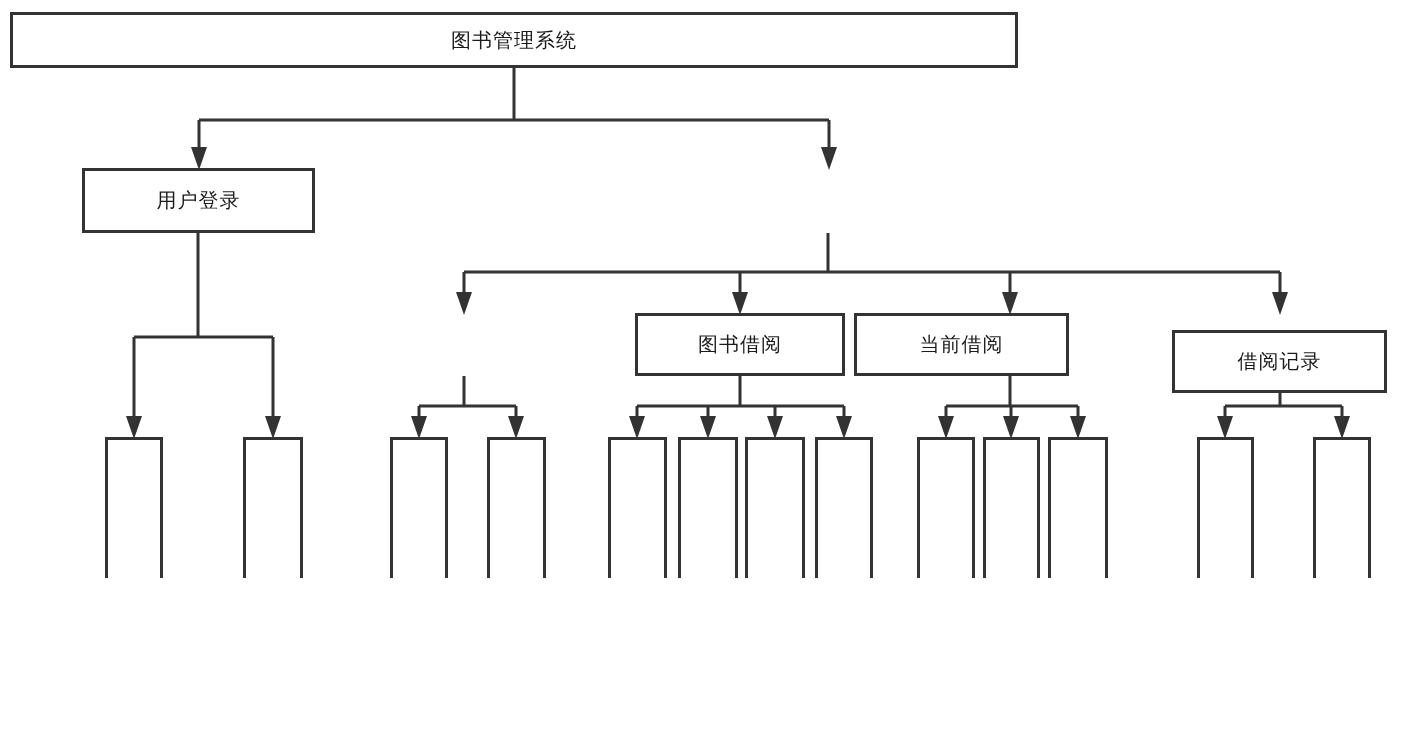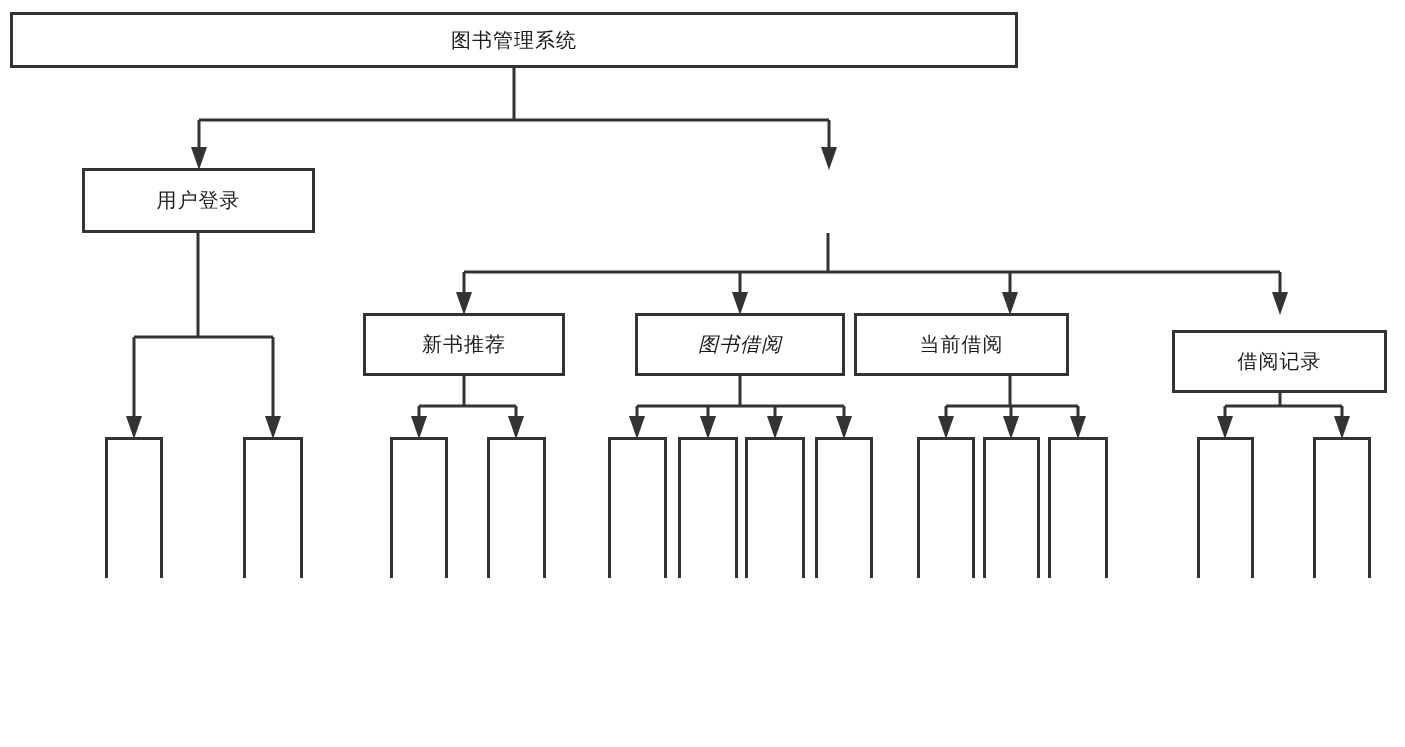--- a/index.html
+++ b/index.html
@@ -28,21 +28,21 @@
     letter-spacing:6px;
     transform:translateY(-8px);
     white-space:nowrap;
   }
   .vtext.long{font-size:23px;letter-spacing:5px;transform:translateY(-2px);}
   
   .n-root{left:10px;top:12px;width:1008px;height:56px;}
   .n-b0{left:82px;top:168px;width:233px;height:65px;}
   .n-b1{left:710px;top:168px;width:237px;height:65px;}
   .n-c0{left:363px;top:313px;width:202px;height:63px;}
-  .n-c1{left:635px;top:313px;width:210px;height:63px;font-style:italic;}
+  .n-c1{left:635px;top:313px;width:210px;height:63px;}
   .n-c2{left:854px;top:313px;width:215px;height:63px;}
   .n-c3{left:1172px;top:330px;width:215px;height:63px;}
   .leaf{top:437px;height:298px;}
   .leaf.tall{height:305px;}
   .n-l00{left:105px;width:58px;}
   .n-l01{left:243px;width:60px;}
   .n-l10{left:390px;width:58px;}
   .n-l11{left:487px;width:59px;}
   .n-l20{left:608px;width:59px;}
   .n-l21{left:678px;width:60px;}
@@ -103,23 +103,20 @@
   </svg>
 
   <div class="box n-root">
     <span class="hlabel">图书管理系统</span>
   </div>
 
   <div class="box n-b0">
     <span class="hlabel">用户登录</span>
   </div>
 
-  <div class="box n-c0">
-    <span class="hlabel">新书推荐</span>
-  </div>
   <div class="box n-c1">
     <span class="hlabel">图书借阅</span>
   </div>
   <div class="box n-c2">
     <span class="hlabel">当前借阅</span>
   </div>
   <div class="box n-c3">
     <span class="hlabel">借阅记录</span>
   </div>
 

